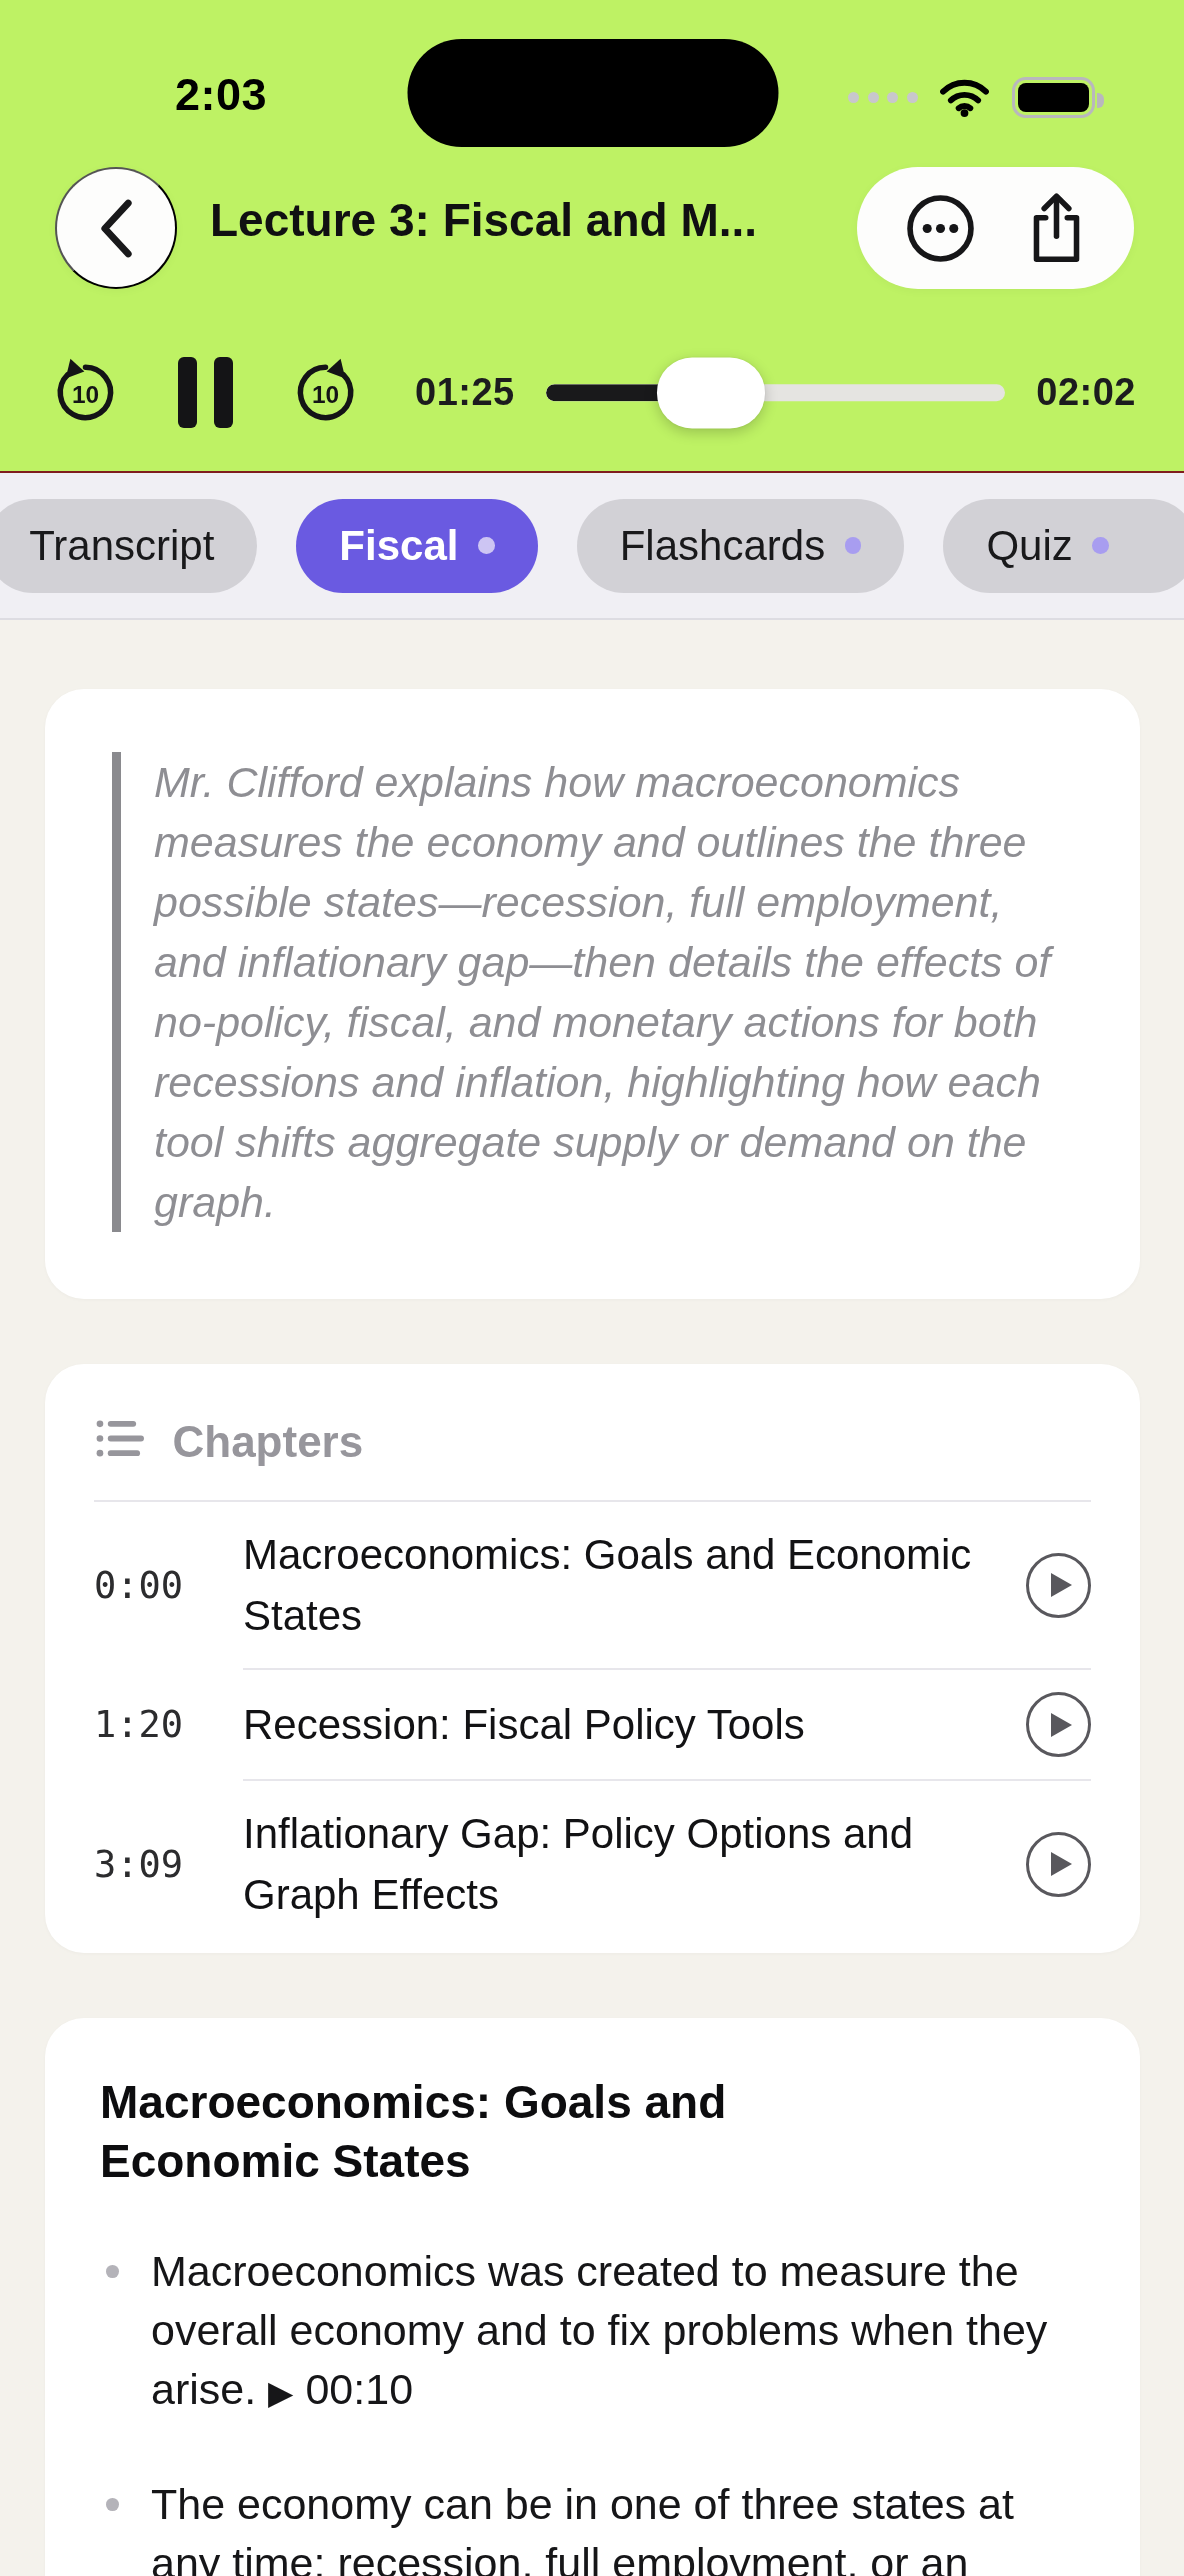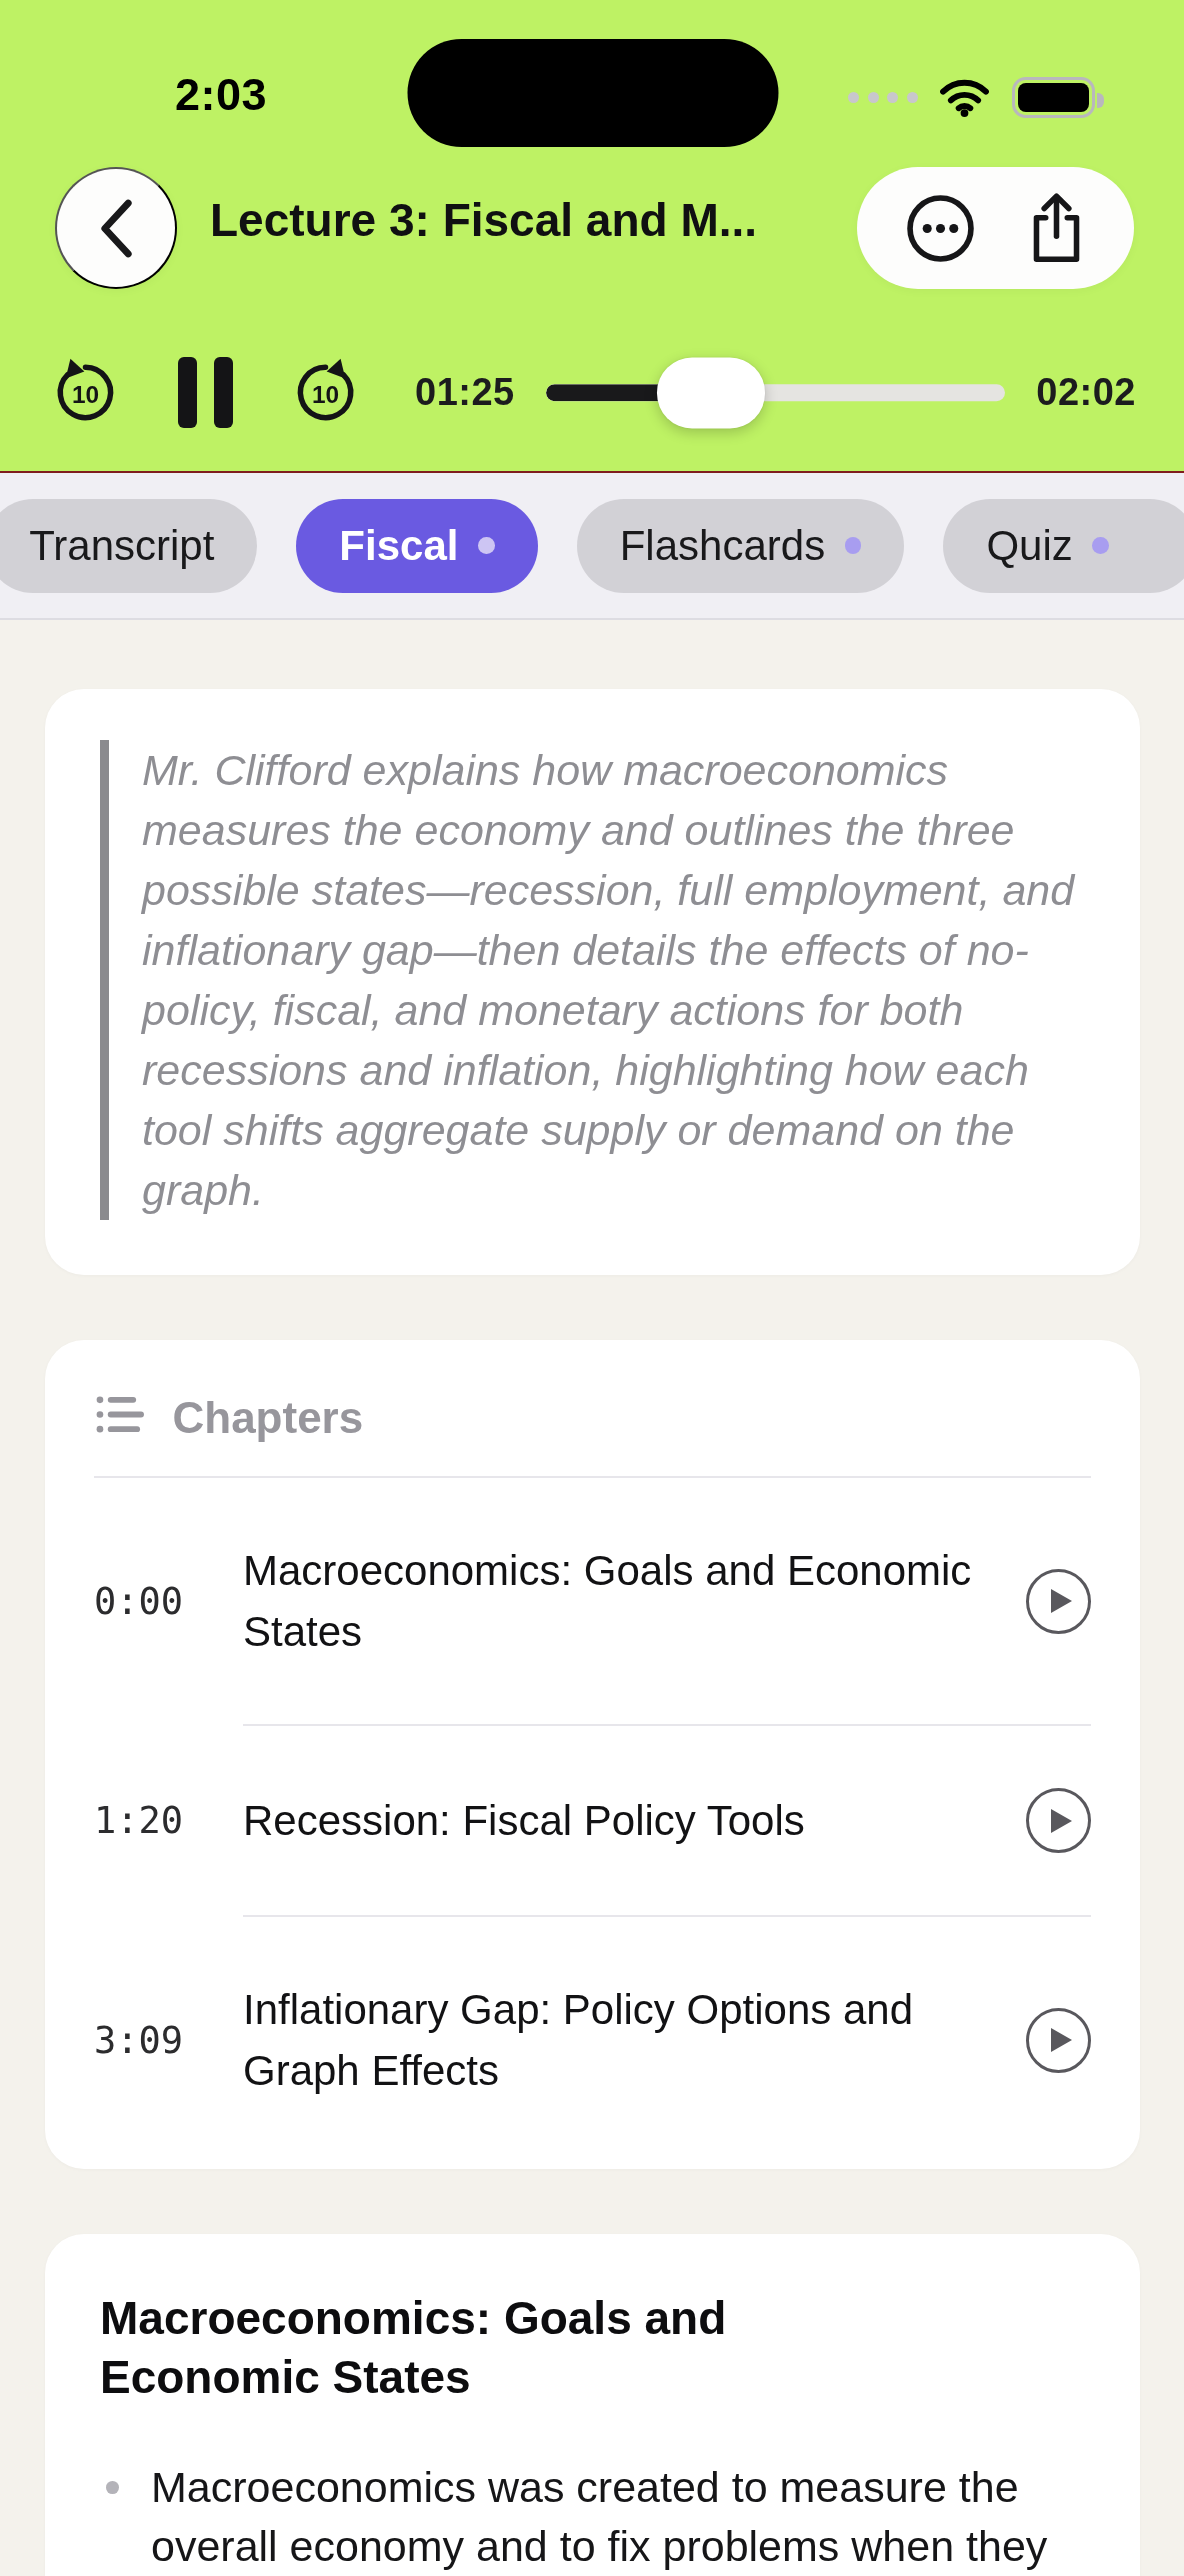--- a/index.html
+++ b/index.html
@@ -44,26 +44,26 @@
   .tab.active{background:#6a5ae1;color:#fff;font-weight:650;}
   .tab .dot{width:16.7px;height:16.7px;border-radius:50%;background:#a89df0;margin-left:19.6px;}
   .tab.active .dot{background:#cdc5f3;}
   .tab.cut{padding-right:88px;margin-right:-59px;}
 
   
   .content{background:#f4f2ec;min-height:1938px;padding:69px 45px 59px;box-sizing:border-box;display:flex;flex-direction:column;gap:65px;}
   .card{background:#ffffff;border-radius:39px;box-shadow:0 1px 3.9px rgba(0,0,0,.03);}
 
   .quote-card{padding:51px 57px 55px 55px;}
-  .quote{border-left:9.8px solid #8a8a8e;padding-left:33px;margin:0;font-style:italic;font-size:43px;line-height:60px;color:#8e8e93;}
+  .quote{border-left:9.8px solid #8a8a8e;padding-left:33px;margin:12px;font-style:italic;font-size:43px;line-height:60px;color:#8e8e93;}
 
   .chapters-card{padding:45px 49px 5.9px 49px;}
   .ch-head{display:flex;align-items:center;gap:25.5px;padding-bottom:33px;border-bottom:2px solid #e7e6eb;}
   .ch-title{font-size:44px;font-weight:700;color:#97969c;margin-top:8px;}
-  .ch-row{display:flex;align-items:center;padding:62px 0;cursor:pointer;}
+  .ch-row{display:flex;align-items:center;padding:22px 0;cursor:pointer;}
   .ch-row + .ch-divider{border-top:2px solid #e7e6eb;margin-left:149px;}
   .ch-time{flex:0 0 149px;font-family:"DejaVu Sans Mono",monospace;font-size:37px;color:#2c2c2e;}
   .ch-name{flex:1;font-size:42px;line-height:61px;color:#121214;padding-right:23.6px;}
   .ch-play{flex:0 0 65px;width:65px;height:65px;border-radius:50%;border:3.9px solid #59585d;background:none;box-sizing:border-box;display:flex;align-items:center;justify-content:center;cursor:pointer;padding:0;}
   .ch-play i{display:block;width:0;height:0;border-top:12.8px solid transparent;border-bottom:12.8px solid transparent;border-left:21.6px solid #59585d;margin-left:5.9px;}
 
   .section-card{padding:55px 55px 65px;}
   .sec-heading{margin:0;font-size:46px;line-height:59px;font-weight:700;color:#0d0d0f;max-width:668px;}
   .bullets{list-style:none;margin:51px 0 0;padding:0;display:flex;flex-direction:column;gap:53px;}
   .bullets li{position:relative;padding-left:51px;font-size:43px;line-height:59px;color:#161618;}

